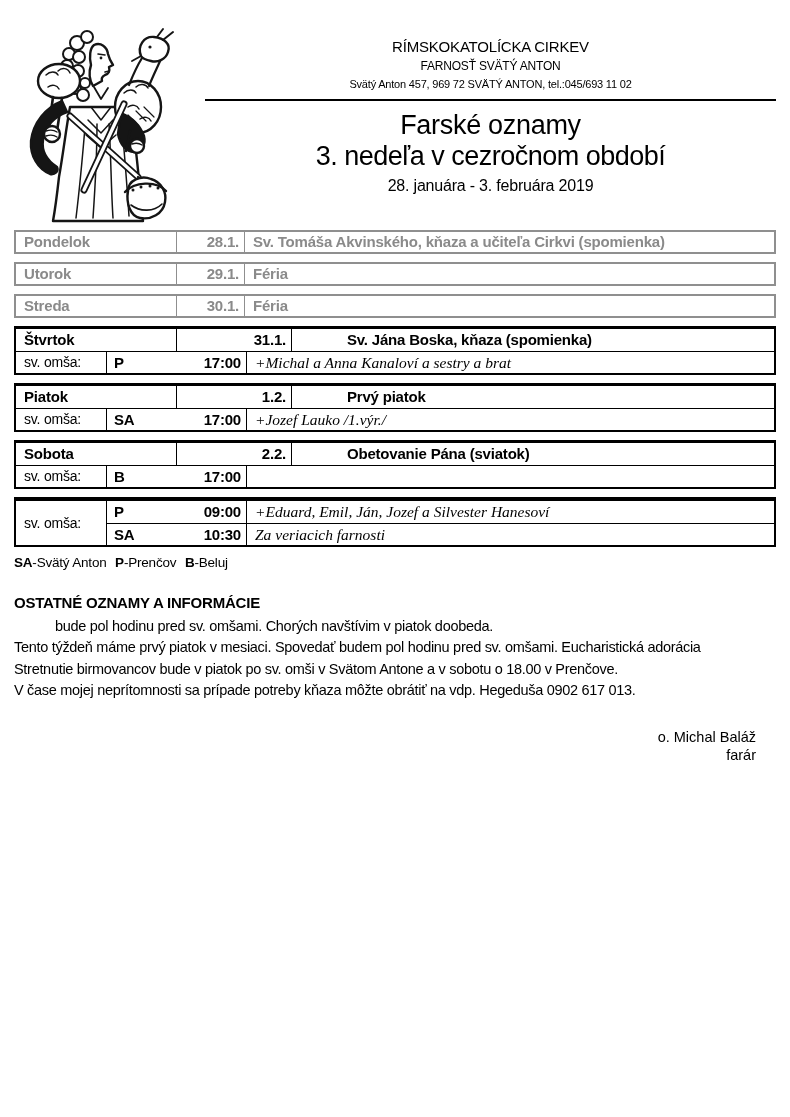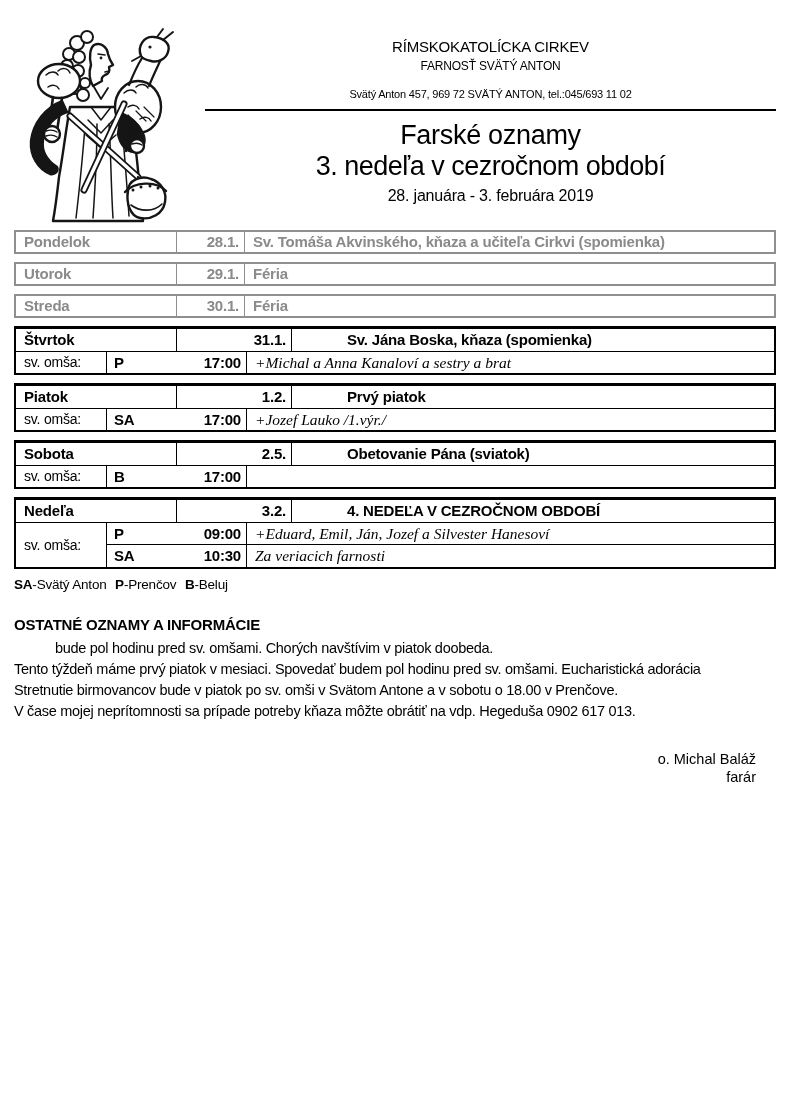--- a/index.html
+++ b/index.html
@@ -15,21 +15,21 @@
   }
 
   
   .logo { position: absolute; left: 24px; top: 27px; }
   .header-center {
     position: absolute; left: 205px; top: 38px; width: 571px;
     text-align: center; letter-spacing: -0.2px;
   }
   .org-line1 { font-size: 15px; line-height: 18px; }
   .org-line2 { font-size: 12px; line-height: 20px; }
-  .org-address { font-size: 11px; line-height: 14px; margin-top: 11px; }
+  .org-address { font-size: 11px; line-height: 14px; margin-top: 1px; }
   .header-rule { border-top: 2px solid #000; margin-top: 8px; }
   .doc-title { font-size: 27px; line-height: 30px; margin-top: 9px; letter-spacing: -0.3px; }
   .doc-subtitle { font-size: 27px; line-height: 31px; margin-top: 1px; letter-spacing: -0.5px; }
   .doc-daterange { font-size: 16px; line-height: 19px; margin-top: 4px; }
 
   
   .content { position: absolute; left: 14px; top: 230px; width: 762px; }
   .block { border: 2px solid #000; margin-bottom: 8px; letter-spacing: -0.2px; }
   .block.muted { border-color: #8f8f8f; color: #8a8a8a; }
   .block.active { border-top-width: 3px; }
@@ -231,43 +231,38 @@
             </div>
             <div class="c-intention">+Jozef Lauko /1.výr./</div>
           </div>
         </div>
       </div>
     </div>
 
     <div class="block active">
       <div class="day-row">
         <div class="c-day sep-r">Sobota</div>
-        <div class="c-date sep-r">2.5.</div>
+        <div class="c-date sep-r">2.2.</div>
         <div class="c-feast">Obetovanie Pána (sviatok)</div>
       </div>
       <div class="mass-group">
         <div class="mass-label sep-r">sv. omša:</div>
         <div class="mass-lines">
           <div class="mass-line">
             <div class="c-placetime sep-r">
               <span>B</span>
               <span>17:00</span>
             </div>
             <div class="c-intention"></div>
           </div>
         </div>
       </div>
     </div>
 
     <div class="block active">
-      <div class="day-row">
-        <div class="c-day sep-r">Nedeľa</div>
-        <div class="c-date sep-r">3.2.</div>
-        <div class="c-feast">4. NEDEĽA V CEZROČNOM OBDOBÍ</div>
-      </div>
       <div class="mass-group">
         <div class="mass-label sep-r">sv. omša:</div>
         <div class="mass-lines">
           <div class="mass-line">
             <div class="c-placetime sep-r">
               <span>P</span>
               <span>09:00</span>
             </div>
             <div class="c-intention">+Eduard, Emil, Ján, Jozef a Silvester Hanesoví</div>
           </div>

